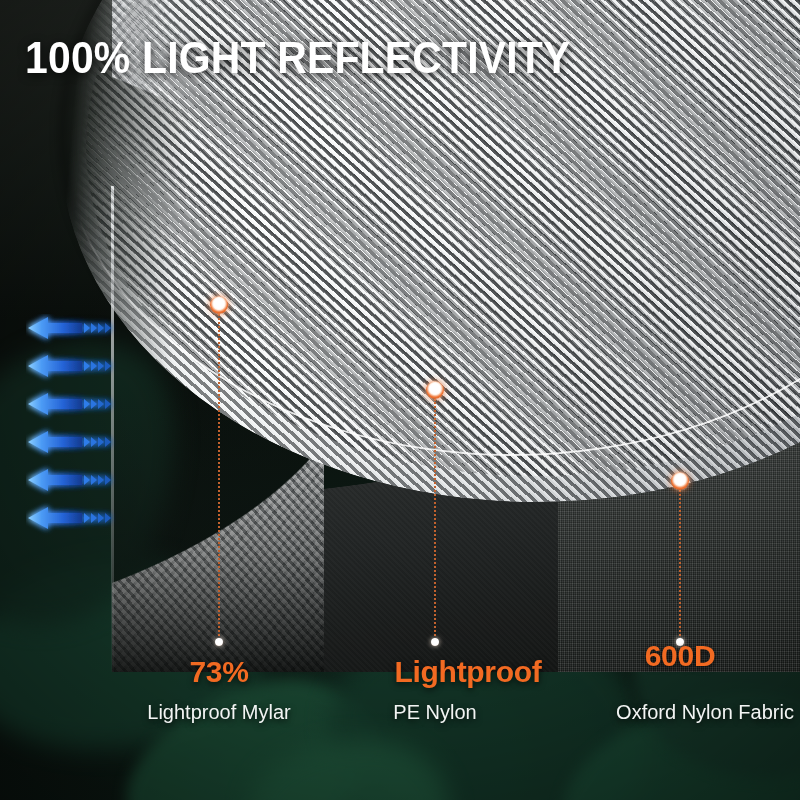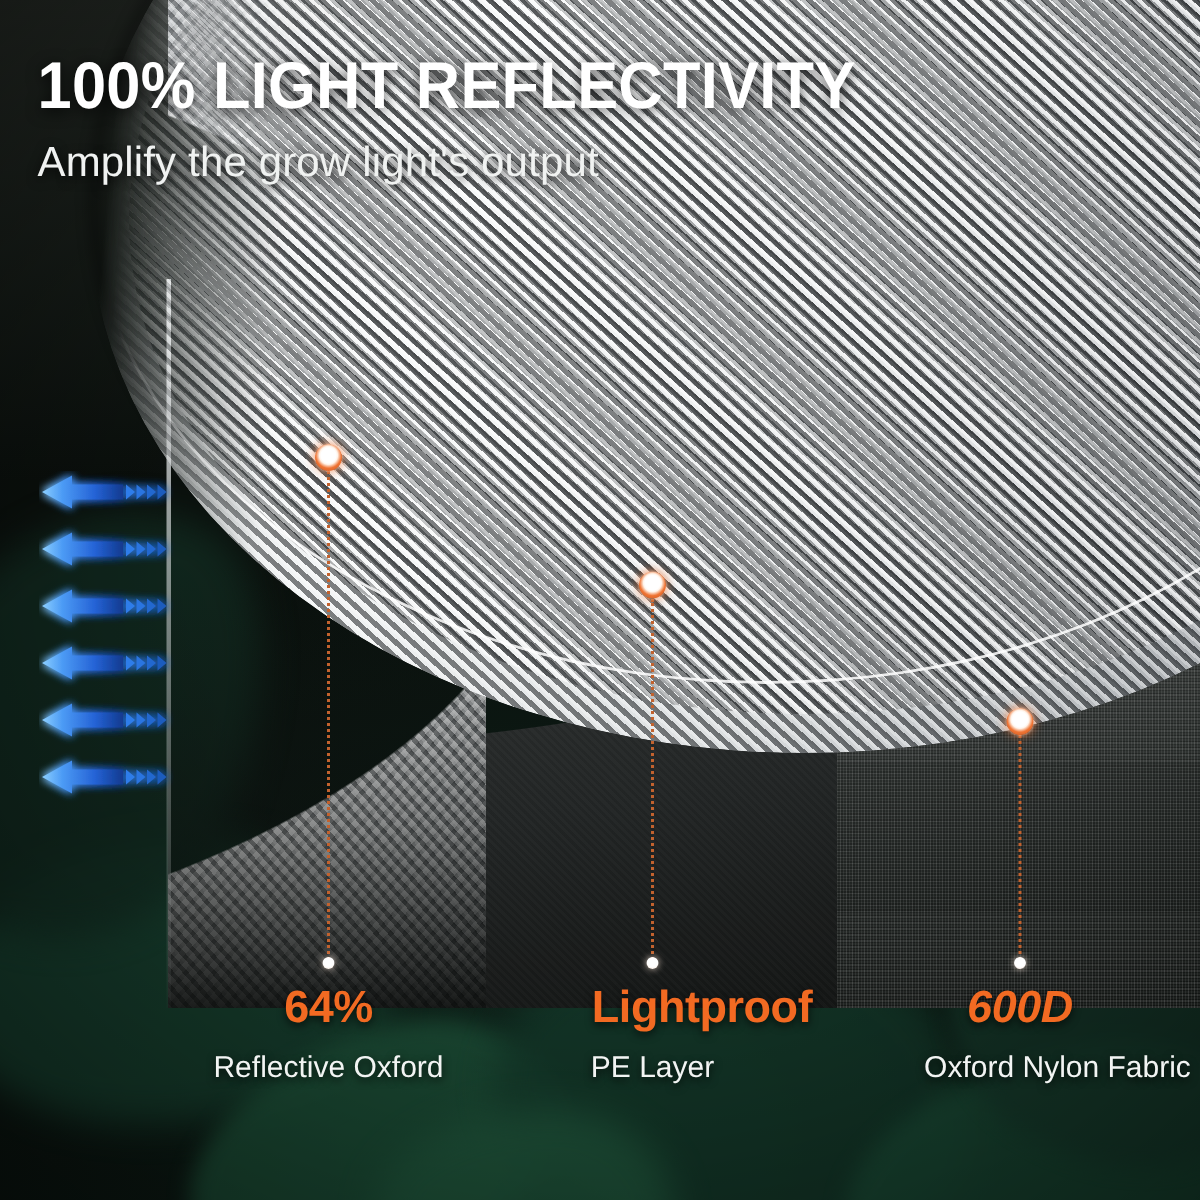--- a/index.html
+++ b/index.html
@@ -201,36 +201,35 @@
         <use href="#arrowShape" y="152"></use>
         <use href="#arrowShape" y="190"></use>
       </g>
     </svg>
   </div>
 
   <div class="callout">
     <div class="cl-line" style="left:218px;top:314px;height:326px;"></div>
     <div class="cl-dot" style="left:210px;top:296px;"></div>
     <div class="cl-dot small" style="left:215px;top:638px;"></div>
-    <div class="cl-title" style="left:219px;top:655px;">64%</div>
-    <div class="cl-sub" style="left:219px;top:701px;">Reflective Oxford</div>
+    <div class="cl-title" style="left:219px;top:655px;">73%</div>
+    <div class="cl-sub" style="left:219px;top:701px;">Lightproof Mylar</div>
   </div>
 
   <div class="callout">
     <div class="cl-line" style="left:434px;top:399px;height:241px;"></div>
     <div class="cl-dot" style="left:426px;top:381px;"></div>
     <div class="cl-dot small" style="left:431px;top:638px;"></div>
     <div class="cl-title" style="left:435px;top:655px;margin-left:33px;">Lightproof</div>
-    <div class="cl-sub" style="left:435px;top:701px;">PE Layer</div>
+    <div class="cl-sub" style="left:435px;top:701px;">PE Nylon</div>
   </div>
 
   <div class="callout">
     <div class="cl-line" style="left:679px;top:490px;height:150px;"></div>
     <div class="cl-dot" style="left:671px;top:472px;"></div>
     <div class="cl-dot small" style="left:676px;top:638px;"></div>
-    <div class="cl-title" style="left:680px;top:655px;font-style:italic;">600D</div>
+    <div class="cl-title" style="left:680px;top:639px;">600D</div>
     <div class="cl-sub" style="left:680px;top:701px;margin-left:25px;">Oxford Nylon Fabric</div>
   </div>
 
   <div id="headline">100% LIGHT REFLECTIVITY</div>
-  <div id="subhead">Amplify the grow light's output</div>
 
 </div>
 
 </body></html>

